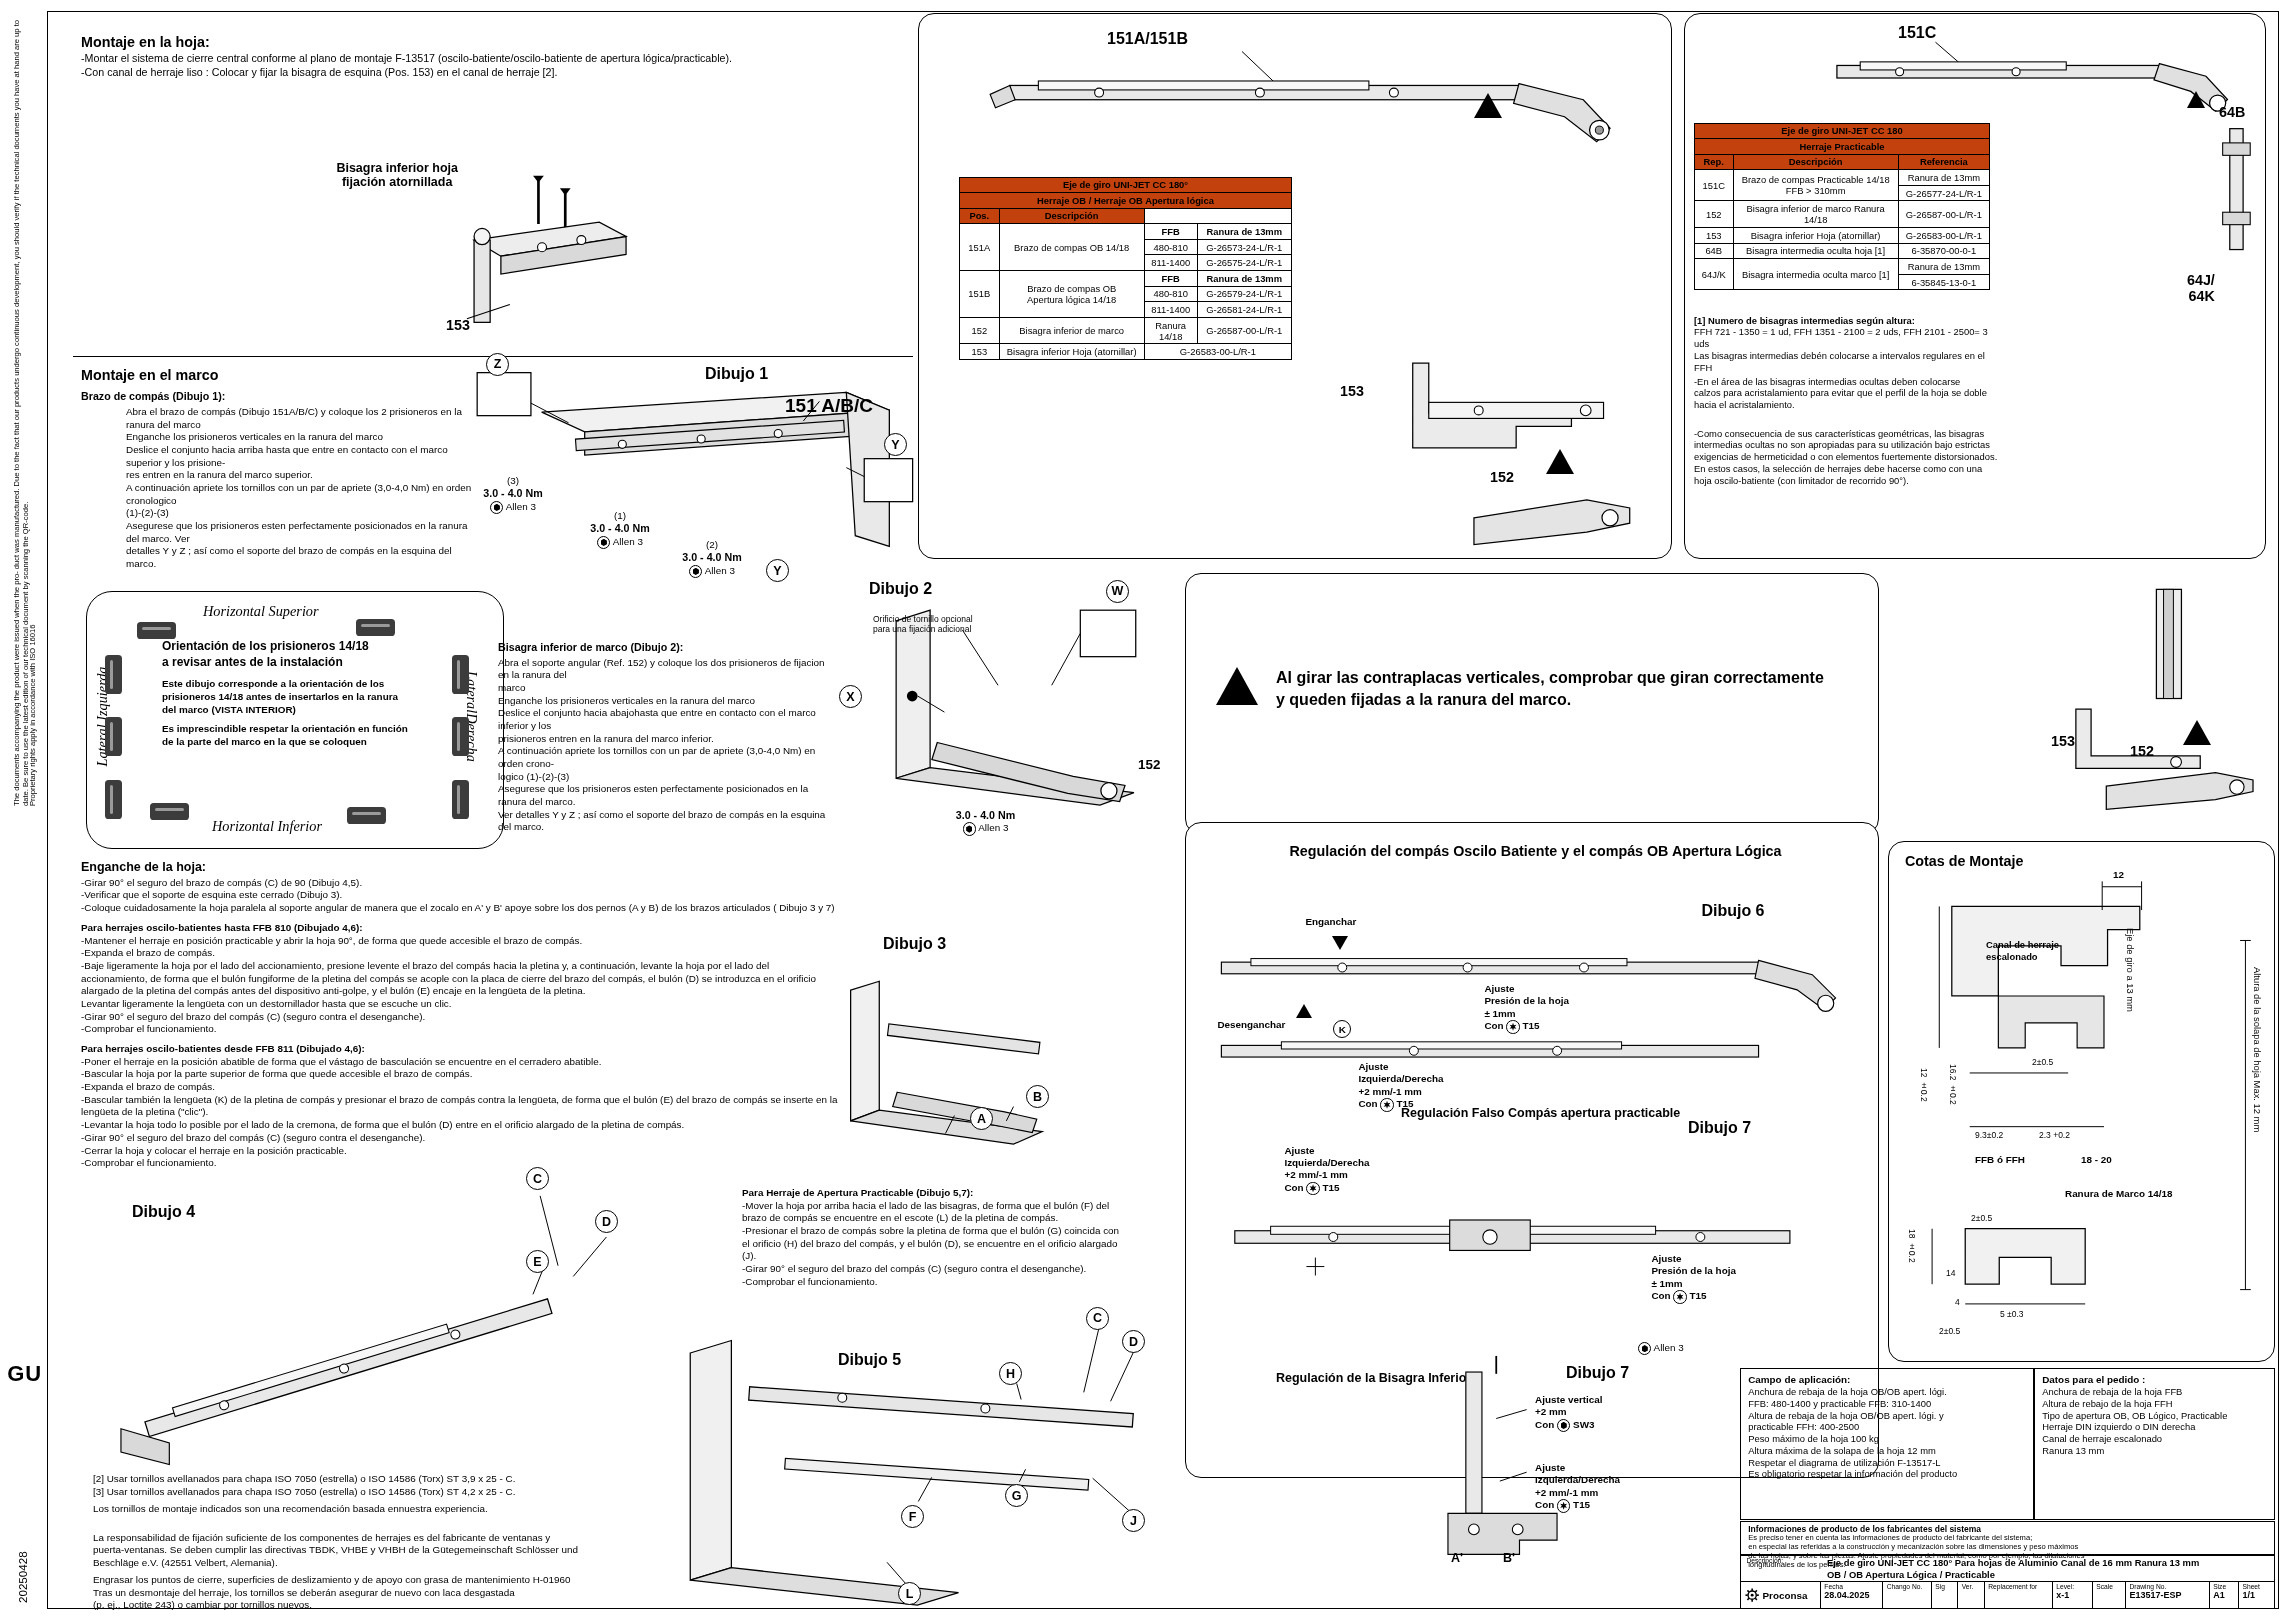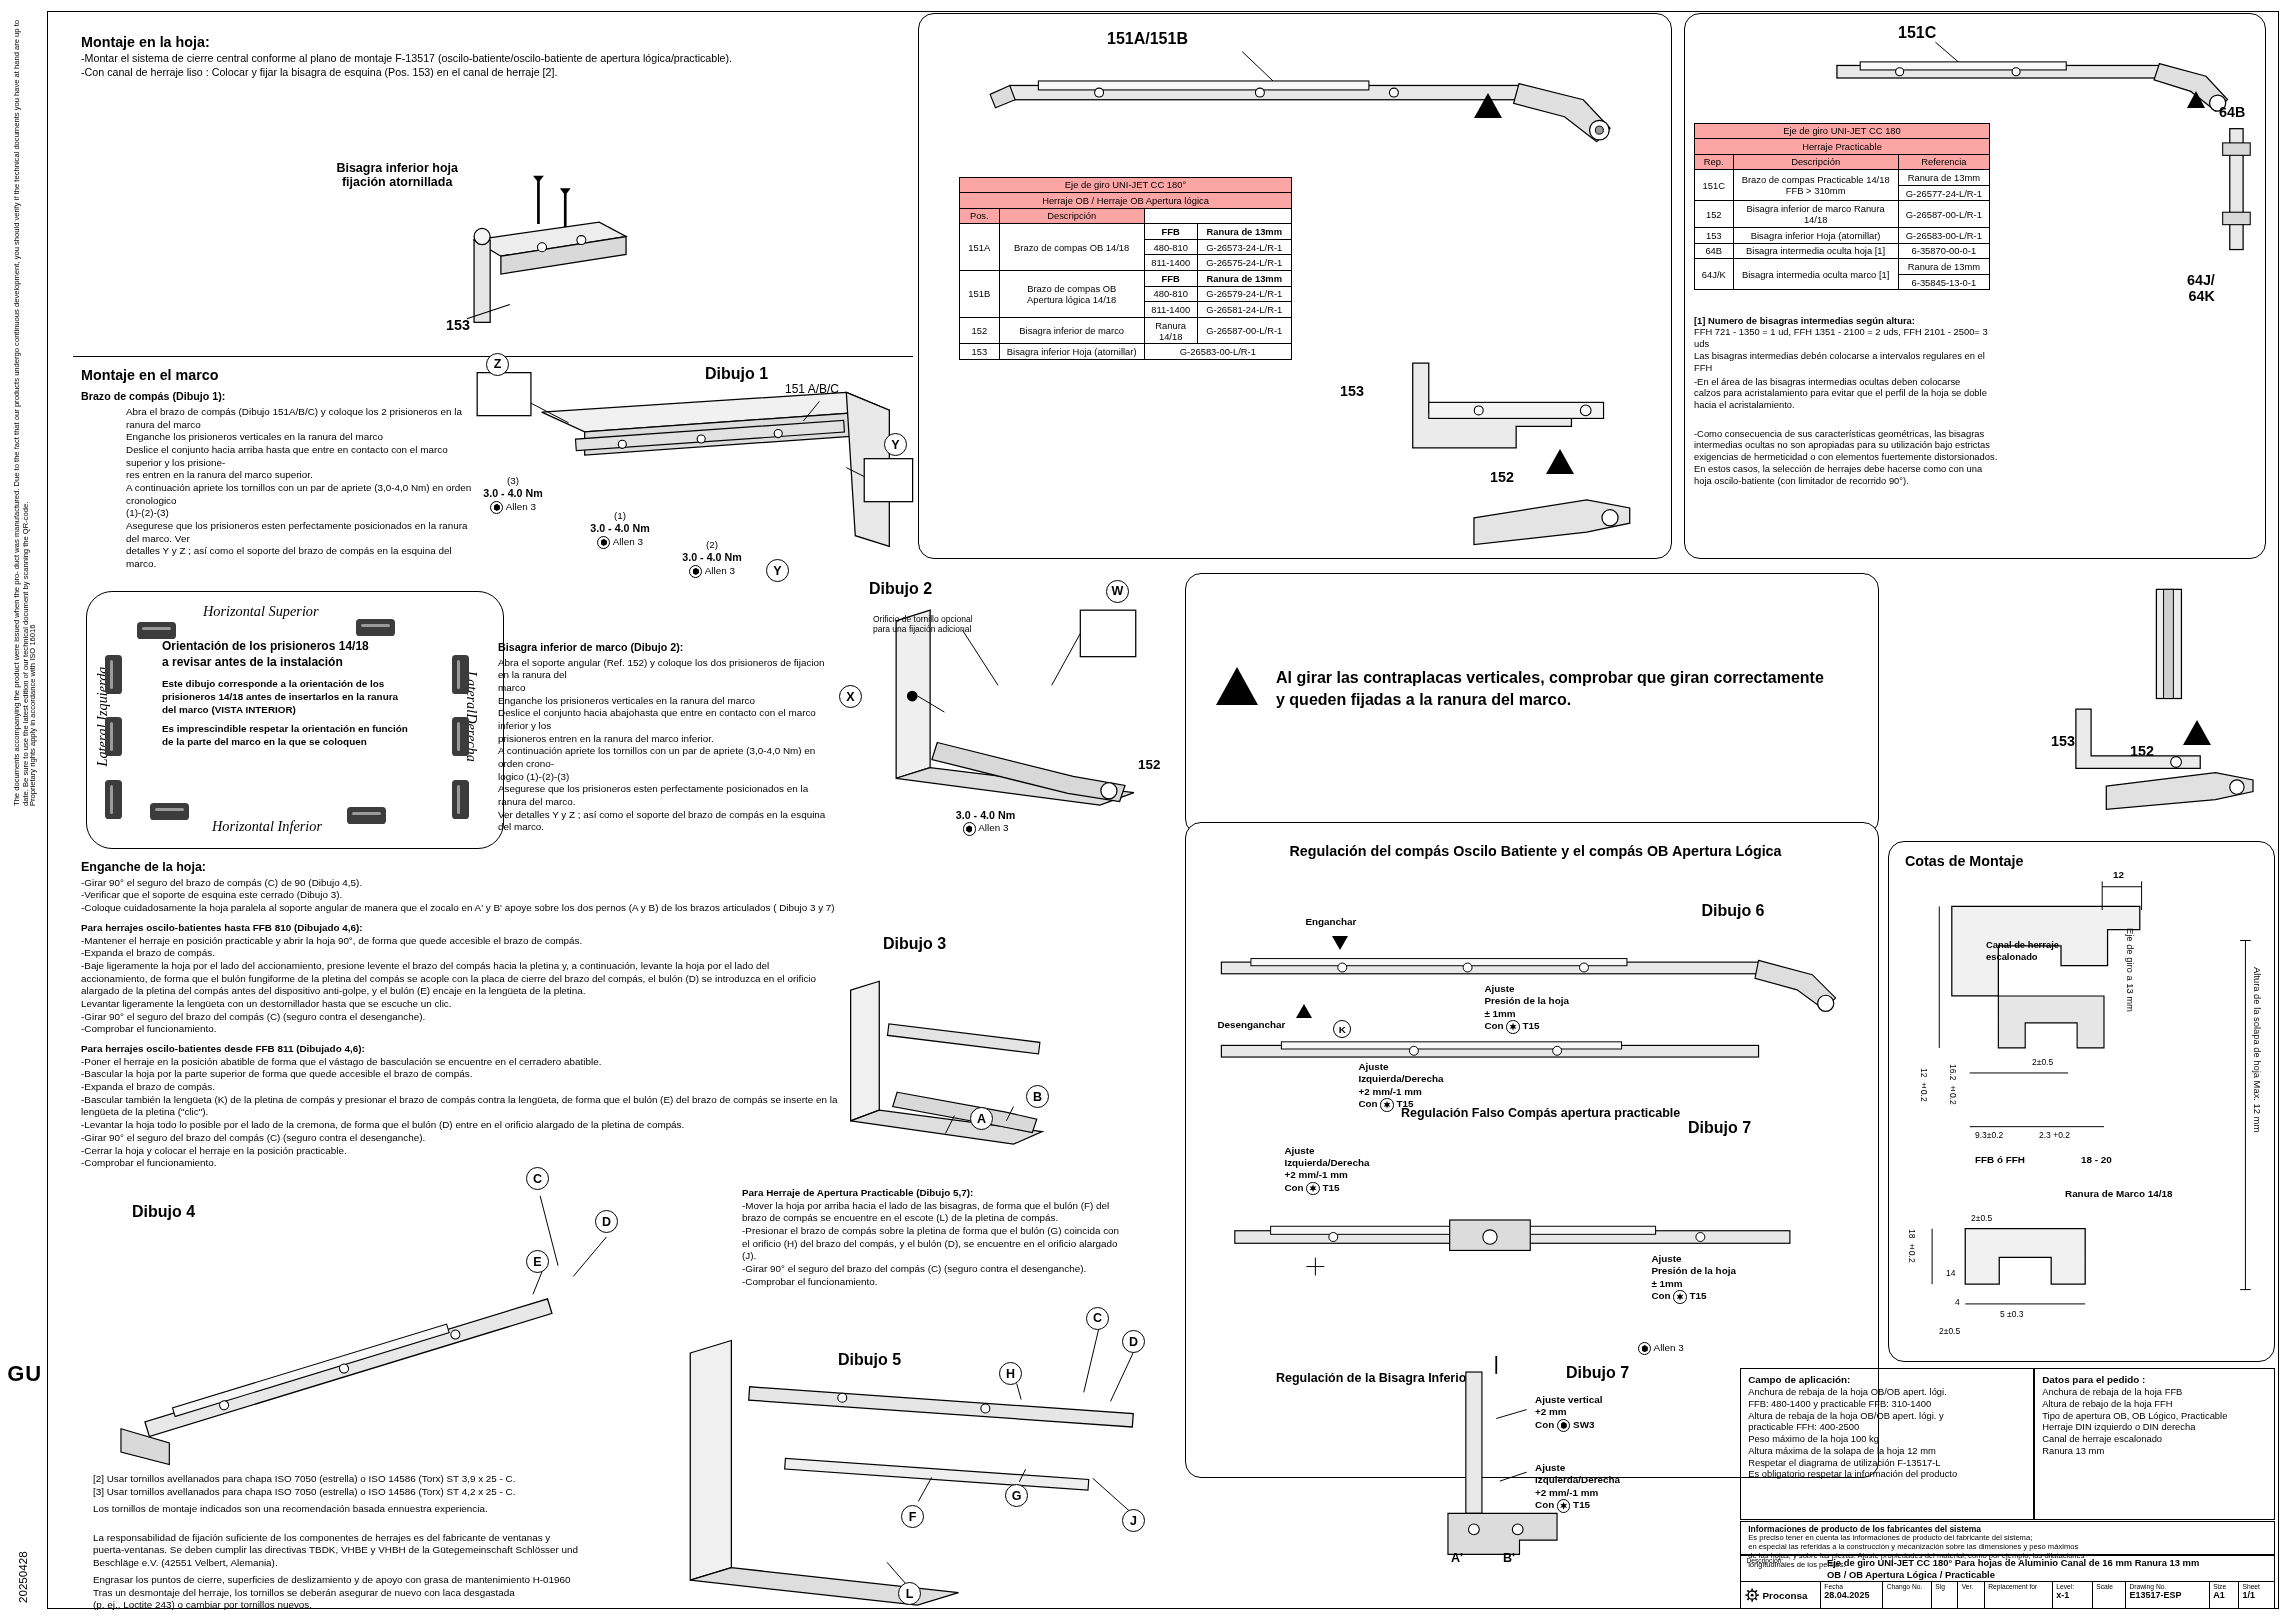--- a/index.html
+++ b/index.html
@@ -26,21 +26,21 @@
 .tstar{display:inline-flex;align-items:center;justify-content:center;width:13.4px;height:13.4px;border:1.3px solid #000;border-radius:50%;background:#fff;vertical-align:middle;}
 .tstar i{display:block;width:8px;height:8px;background:#000;clip-path:polygon(50% 0,61% 31%,93% 25%,72% 50%,93% 75%,61% 69%,50% 100%,39% 69%,7% 75%,28% 50%,7% 25%,39% 31%);}
 .warn{width:0;height:0;border-left:14.3px solid transparent;border-right:14.3px solid transparent;border-bottom:25px solid #000;}
 .warn-s{border-left-width:9.9px;border-right-width:9.9px;border-bottom-width:17px;}
 .tri-down{width:0;height:0;border-left:8px solid transparent;border-right:8px solid transparent;border-top:14.3px solid #000;}
 .tri-up{width:0;height:0;border-left:8px solid transparent;border-right:8px solid transparent;border-bottom:14.3px solid #000;}
 .vtext{writing-mode:vertical-rl;transform:rotate(180deg);}
 .vtext2{writing-mode:vertical-rl;}
 table{border-collapse:collapse;background:#fff;}
 td,th{border:1.1px solid #000;padding:1.8px 4.5px;font-size:9.4px;vertical-align:middle;text-align:center;}
-.thead{background:#fca5a5;font-weight:normal;}
+.thead{background:#c2410c;font-weight:bold;}
 .tc{text-align:center;}
 .clip{position:absolute;width:39px;height:17px;background:#3c3c3c;border-radius:3.6px;}
 .clip:after{content:"";position:absolute;left:5.4px;top:4.5px;right:5.4px;height:3.6px;background:#9a9a9a;border-radius:1.8px;}
 .clipv{width:17px;height:39px;}
 .clipv:after{left:4.5px;top:5.4px;right:4.5px;bottom:5.4px;height:auto;width:3.6px;background:#9a9a9a;}
 svg{display:block;}
 .lbl{position:absolute;}
 .torq{position:absolute;text-align:center;font-size:9.9px;line-height:1.25;}
 .torq .nm{font-weight:bold;font-size:10.7px;}
 .ajb{position:absolute;font-size:9.9px;line-height:1.25;font-weight:bold;}
@@ -113,21 +113,21 @@
       <circle cx="258" cy="88" r="4.5" fill="#fff" stroke="#000" stroke-width="1.2"></circle>
       <circle cx="344" cy="82" r="4.5" fill="#fff" stroke="#000" stroke-width="1.2"></circle>
       <rect x="8" y="14" width="60" height="48" fill="#fff" stroke="#000" stroke-width="1.4"></rect>
       <line x1="68" y1="48" x2="110" y2="70" stroke="#000" stroke-width="1.1"></line>
       <rect x="440" y="110" width="54" height="48" fill="#fff" stroke="#000" stroke-width="1.4"></rect>
       <line x1="440" y1="130" x2="420" y2="120" stroke="#000" stroke-width="1.1"></line>
       <line x1="390" y1="46" x2="372" y2="68" stroke="#000" stroke-width="1.1"></line>
     </svg>
     <div class="lbl t18" style="left:235px;top:5.4px;">Dibujo 1</div>
     <span class="circ lbl" style="left:16px;top:-7.2px;">Z</span>
-    <div class="lbl" style="left:315px;top:22px;font-size:12px;font-weight:normal;">151 A/B/C</div>
+    <div class="lbl" style="left:315px;top:35px;font-size:19px;font-weight:bold;">151 A/B/C</div>
     <span class="circ lbl" style="left:414px;top:73px;">Y</span>
     <span class="circ lbl" style="left:296px;top:199px;">Y</span>
     <div class="torq" style="left:0px;top:115px;width:86px;">
       <div>(3)</div>
       <div class="nm">3.0 - 4.0 Nm</div>
       <div><span class="hexi">
             <i></i>
           </span> <span>Allen 3</span></div>
     </div>
     <div class="torq" style="left:107px;top:150px;width:86px;">

